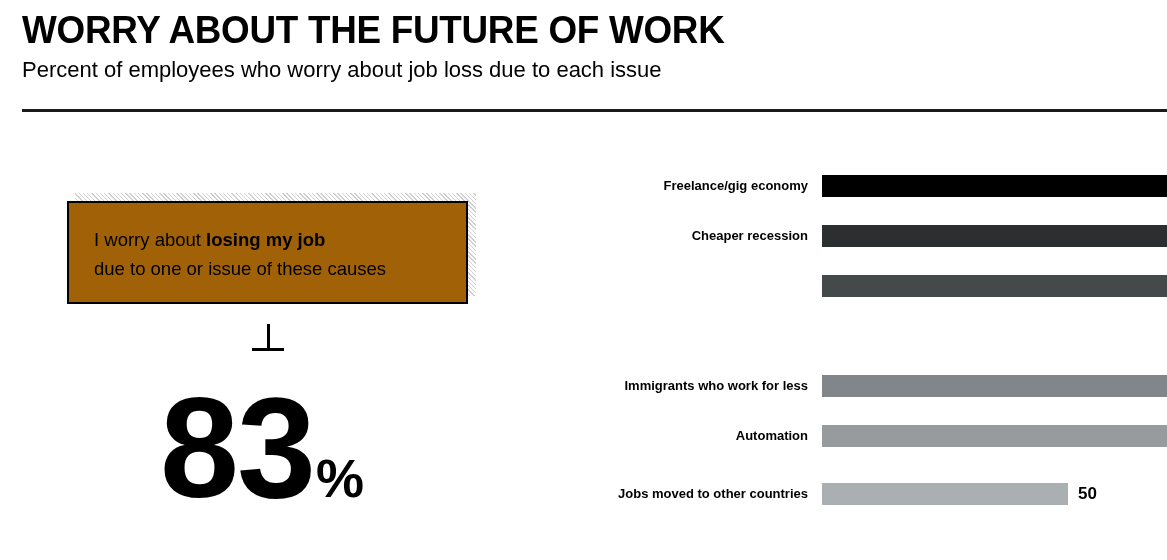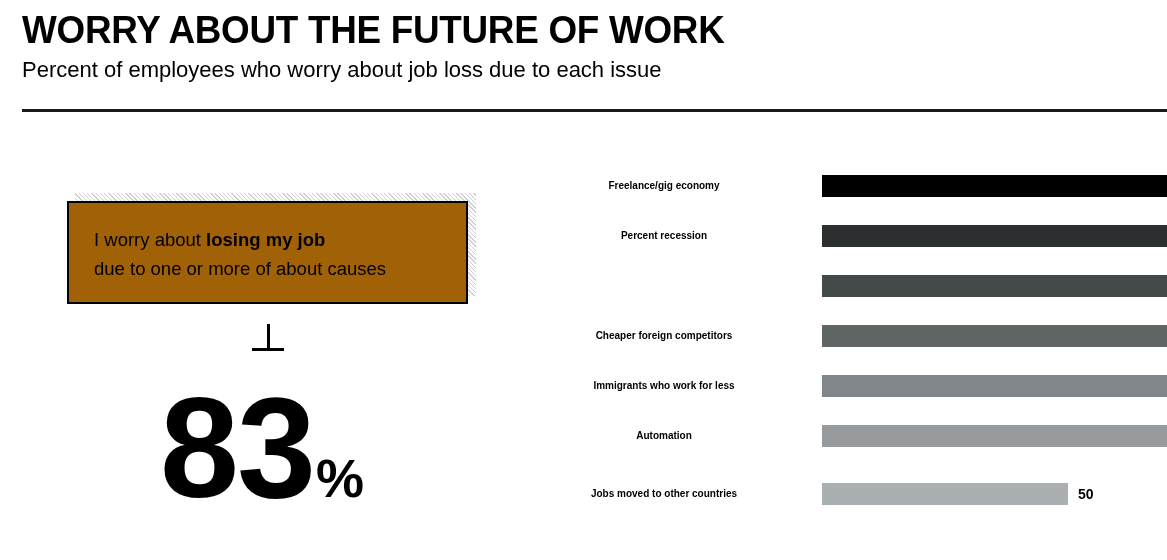--- a/index.html
+++ b/index.html
@@ -153,57 +153,57 @@
     width: 647px;
     height: 22px;
   }
   .bar-label {
     position: absolute;
     left: 0;
     top: 0;
     width: 288px;
     height: 22px;
     line-height: 22px;
-    text-align: center;
-    font-size: 10px;
+    text-align: right;
+    font-size: 13px;
     font-weight: bold;
     white-space: nowrap;
   }
   .bar-track {
     position: absolute;
     left: 302px;
     top: 0;
     height: 22px;
   }
   .bar-fill {
     height: 22px;
   }
   .bar-value {
     position: absolute;
     top: 0;
     height: 22px;
     line-height: 22px;
-    font-size: 14px;
+    font-size: 17px;
     font-weight: bold;
     white-space: nowrap;
   }
 </style>
 </head>
 <body>
 
 <div id="header-title">WORRY ABOUT THE FUTURE OF WORK</div>
 <div id="header-subtitle">Percent of employees who worry about job loss due to each issue</div>
 <div id="header-rule"></div>
 
 <div id="callout-wrap">
   <div id="callout-shadow"></div>
   <div id="callout-box">
     <div id="callout-text">
       <span>I worry about </span><span class="strong">losing my job</span><br>
-      <span>due to one or more of about causes</span>
+      <span>due to one or issue of these causes</span>
     </div>
   </div>
 </div>
 
 <div id="connector">
   <div class="stem"></div>
   <div class="foot"></div>
 </div>
 
 <div id="big-stat">
@@ -212,34 +212,28 @@
 </div>
 
 <div id="bar-chart">
     <div class="bar-row" style="top: 0px;">
       <div class="bar-label">Freelance/gig economy</div>
       <div class="bar-track" style="width: 697px;">
         <div class="bar-fill" style="width: 697px; background: rgb(0, 0, 0);"></div>
       </div>
     </div>
     <div class="bar-row" style="top: 50px;">
-      <div class="bar-label">Percent recession</div>
+      <div class="bar-label">Cheaper recession</div>
       <div class="bar-track" style="width: 656px;">
         <div class="bar-fill" style="width: 656px; background: rgb(43, 47, 48);"></div>
       </div>
     </div>
     <div class="bar-row" style="top: 100px;">
       <div class="bar-track" style="width: 574px;">
         <div class="bar-fill" style="width: 574px; background: rgb(68, 74, 74);"></div>
-      </div>
-    </div>
-    <div class="bar-row" style="top: 150px;">
-      <div class="bar-label">Cheaper foreign competitors</div>
-      <div class="bar-track" style="width: 451px;">
-        <div class="bar-fill" style="width: 451px; background: rgb(95, 101, 101);"></div>
       </div>
     </div>
     <div class="bar-row" style="top: 200px;">
       <div class="bar-label">Immigrants who work for less</div>
       <div class="bar-track" style="width: 410px;">
         <div class="bar-fill" style="width: 410px; background: rgb(128, 134, 138);"></div>
       </div>
     </div>
     <div class="bar-row" style="top: 250px;">
       <div class="bar-label">Automation</div>

